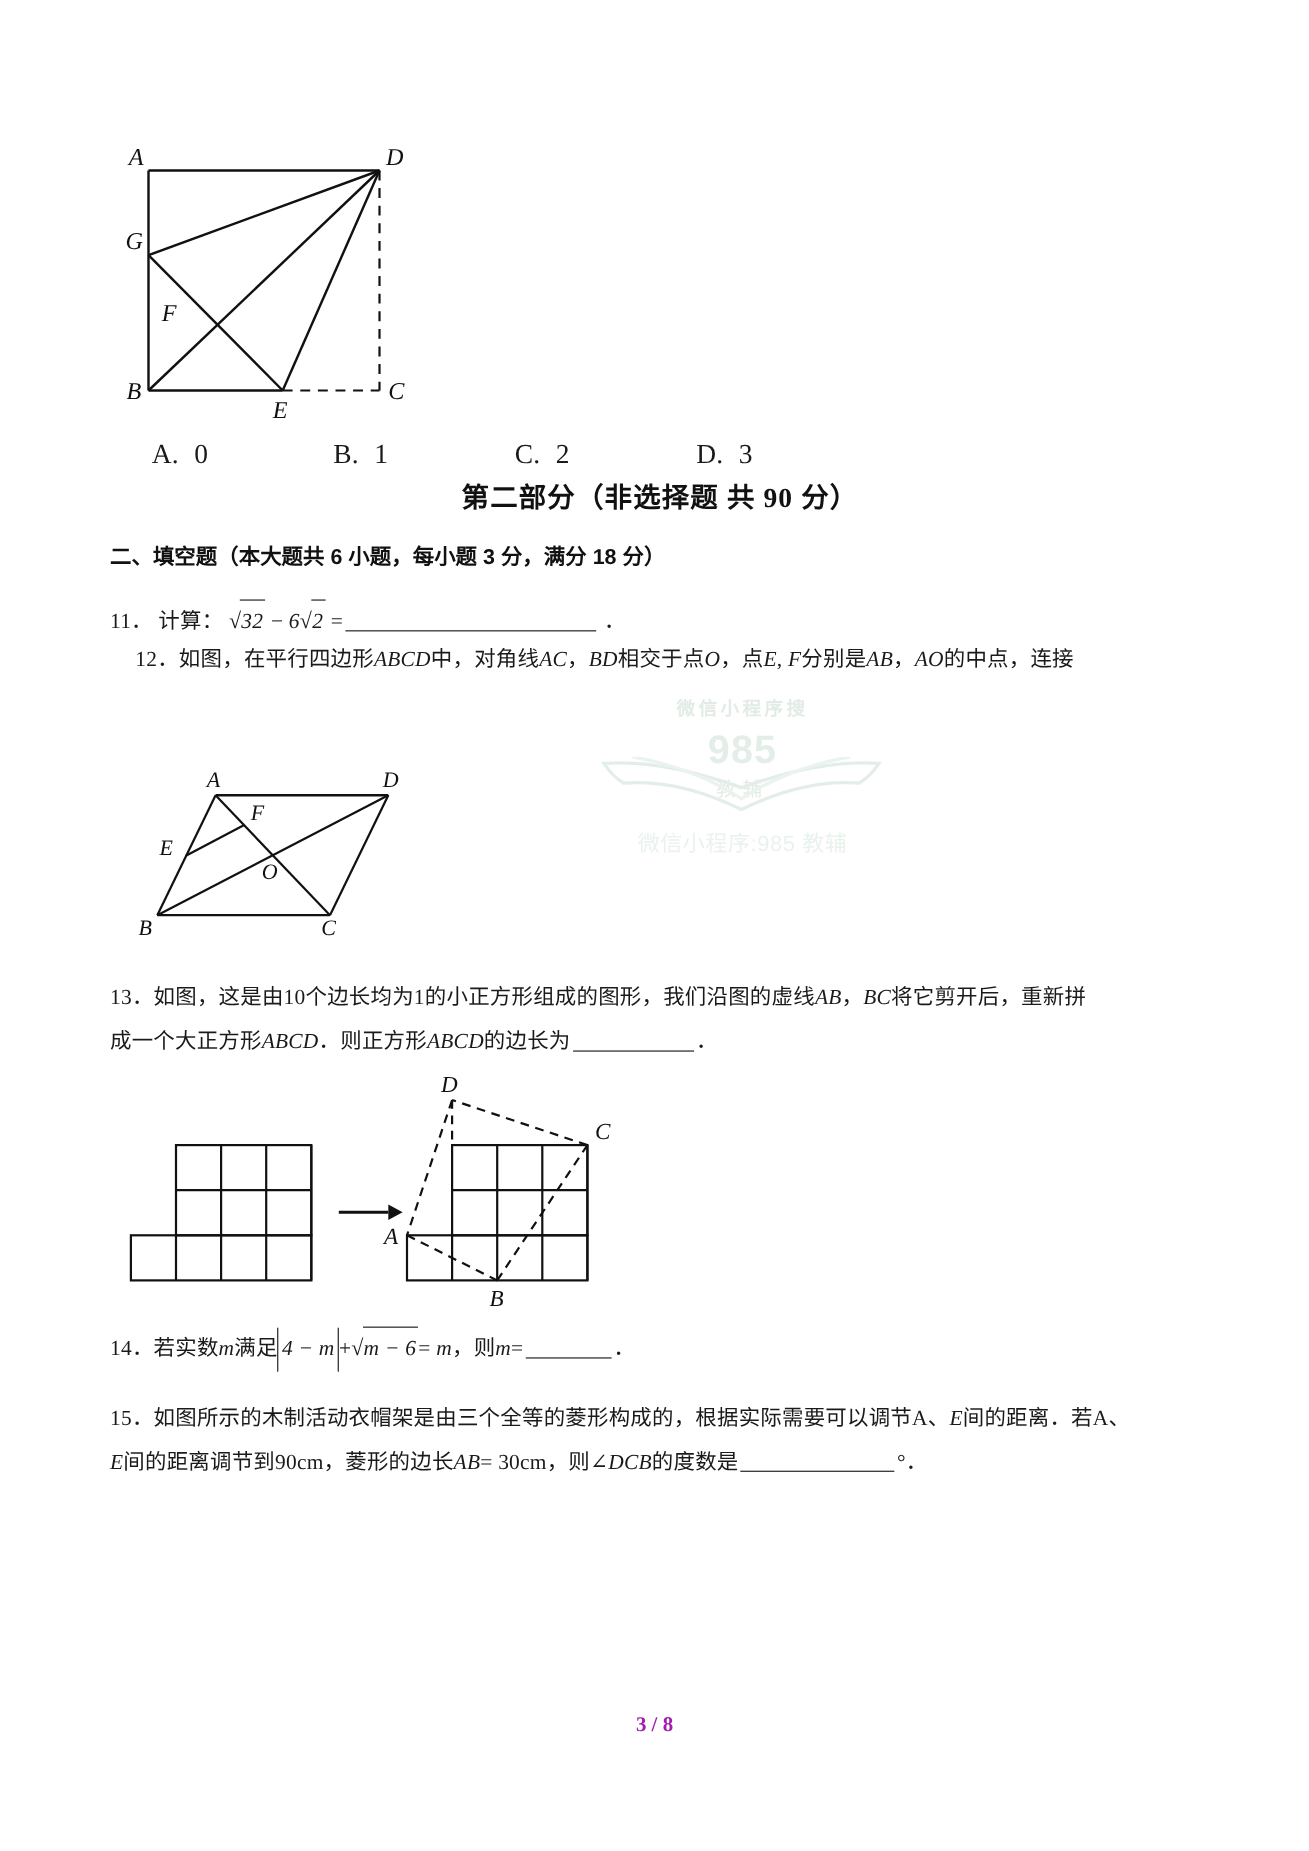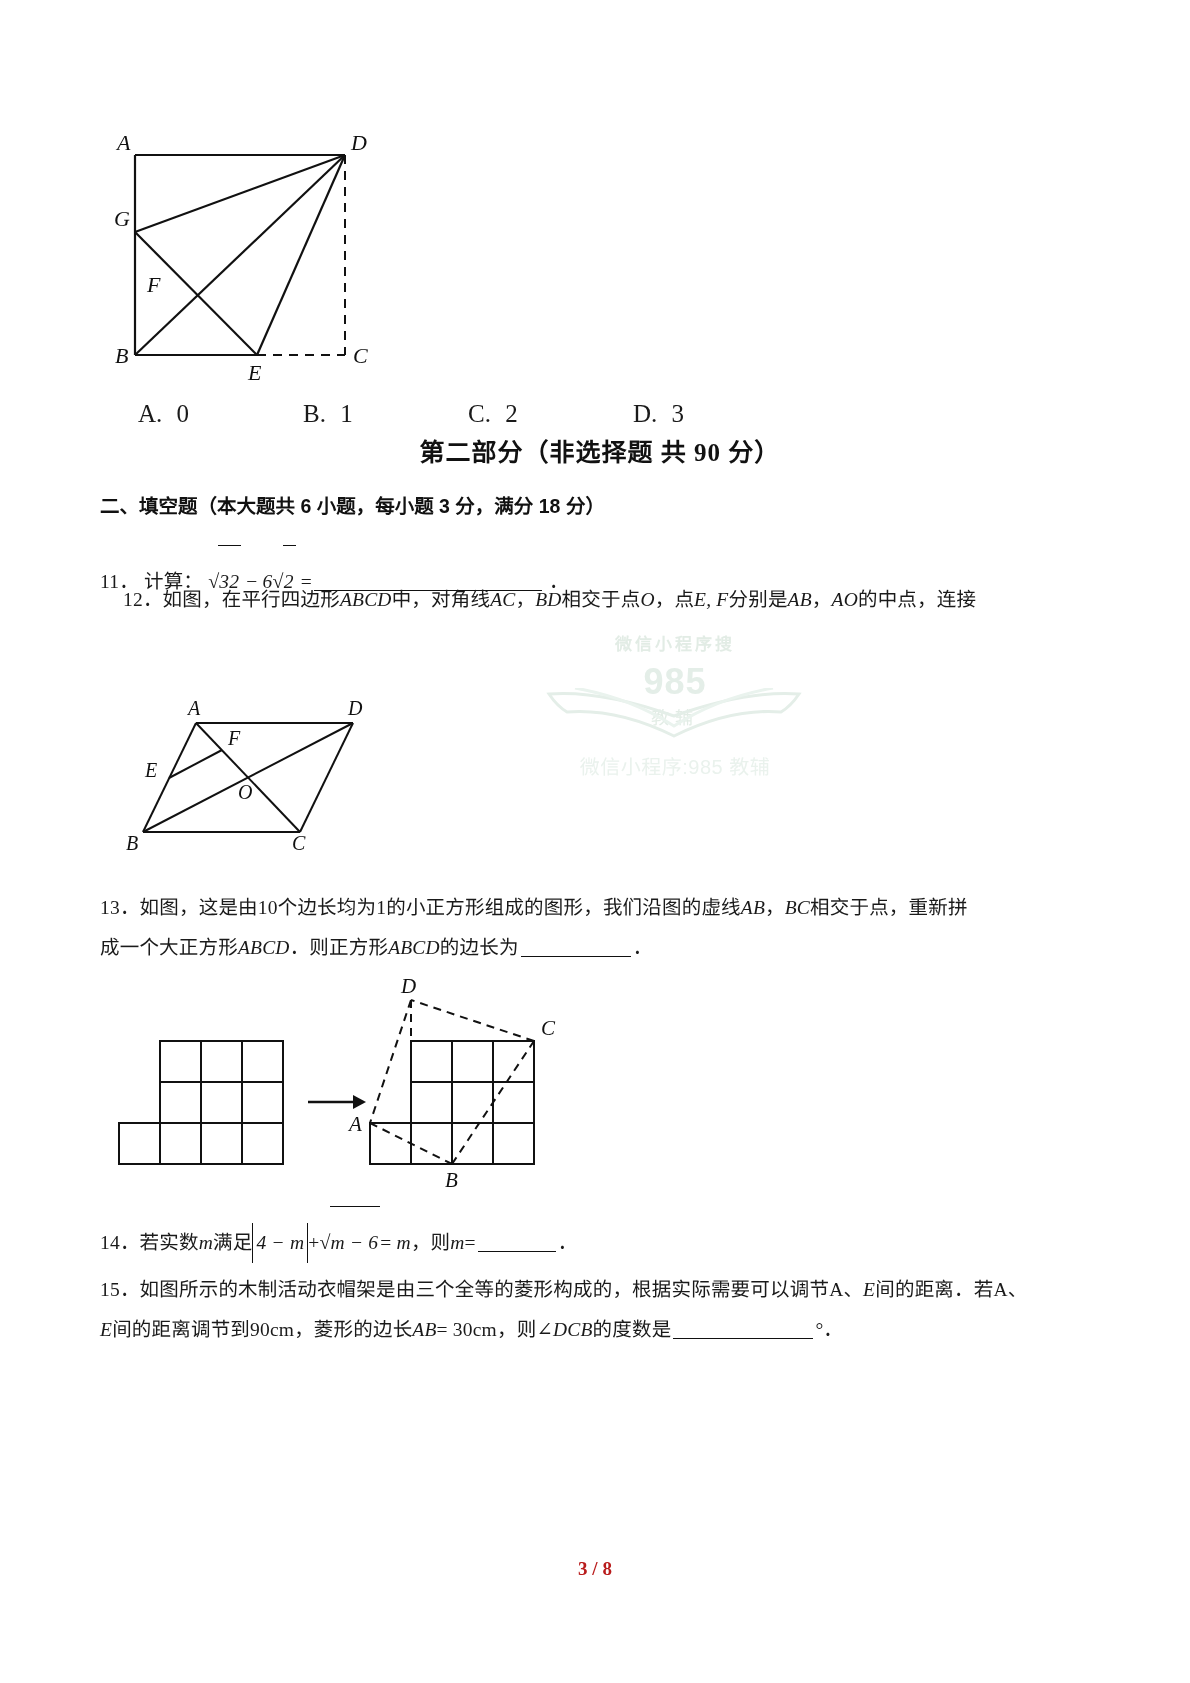--- a/index.html
+++ b/index.html
@@ -40,21 +40,21 @@
   .blank-s { display:inline-block; border-bottom:1.6px solid #111; width:78px; height:1px; vertical-align:-3px; margin:0 2px;}
   .blank-m { display:inline-block; border-bottom:1.6px solid #111; width:110px; height:1px; vertical-align:-3px; margin:0 2px;}
   .blank-l { display:inline-block; border-bottom:1.6px solid #111; width:228px; height:1px; vertical-align:-3px; margin:0 2px;}
   .blank-xl{ display:inline-block; border-bottom:1.6px solid #111; width:140px; height:1px; vertical-align:-3px; margin:0 2px;}
 
   
   .rad { display:inline-block; position:relative; white-space:nowrap; }
   .rad > .sign { font-size: 20px; }
   .rad > .body {
     border-top: 1.4px solid #111;
-    padding: 16px 2px 0 1px;
+    padding: 0 2px 0 1px;
     margin-left: -1px;
     display:inline-block;
   }
   .abs { display:inline-block; border-left:1.5px solid #111; border-right:1.5px solid #111; padding:0 3px; }
 
   
   .fig-q10 { position:absolute; left: 5px; top: 130px; }
 
   
   .part-title {
@@ -95,21 +95,21 @@
   .wm-book { position:absolute; left:-14px; top:58px; }
 
   .footer {
     position:absolute;
     left:0; right:0;
     top: 1558px;
     text-align:center;
     font-size:19px;
     font-weight:700;
     font-family:"Liberation Serif",serif;
-    color:#b91c1c;
+    color:#a21caf;
   }
   .fig { position:relative; }
   svg { display:block; }
 </style>
 </head>
 <body>
 
 <div class="page">
   <div class="content">
 
@@ -209,21 +209,21 @@
       <div class="wm-big">985</div>
       <div class="wm-sub">教辅</div>
       <svg class="wm-book" width="270" height="60" viewBox="0 0 270 60">
         <path d="M8 6 Q60 2 133 28 Q206 2 258 6 Q250 18 240 24 Q190 20 133 48 Q76 20 26 24 Q16 18 8 6 Z" fill="none" stroke="#e4eee8" stroke-width="3"></path>
         <path d="M34 0 Q90 10 133 38 Q176 10 232 0" fill="none" stroke="#eaf3ee" stroke-width="3"></path>
       </svg>
       <div class="wm-line">微信小程序:985 教辅</div>
     </div>
 
     <div class="qtext" style="position:absolute; left:0; top:888px; width:1010px;">
-      <span class="num">13．</span><span>如图，这是由</span><span class="num">10</span><span>个边长均为</span><span class="num">1</span><span>的小正方形组成的图形，我们沿图的虚线</span><span class="it">AB</span><span>，</span><span class="it">BC</span><span>相交于点，重新拼</span>
+      <span class="num">13．</span><span>如图，这是由</span><span class="num">10</span><span>个边长均为</span><span class="num">1</span><span>的小正方形组成的图形，我们沿图的虚线</span><span class="it">AB</span><span>，</span><span class="it">BC</span><span>将它剪开后，重新拼</span>
     </div>
     <div class="qtext" style="position:absolute; left:0; top:928px; width:1010px;">
       <span>成一个大正方形</span><span class="it">ABCD</span><span>．则正方形</span><span class="it">ABCD</span><span>的边长为</span><span class="blank-m"></span><span>．</span>
     </div>
 
     <div class="fig" style="position:absolute; left:0px; top:965px;">
       <svg width="560" height="240" viewBox="0 0 560 240">
 
         <g stroke="#111" stroke-width="2" fill="none">
 

